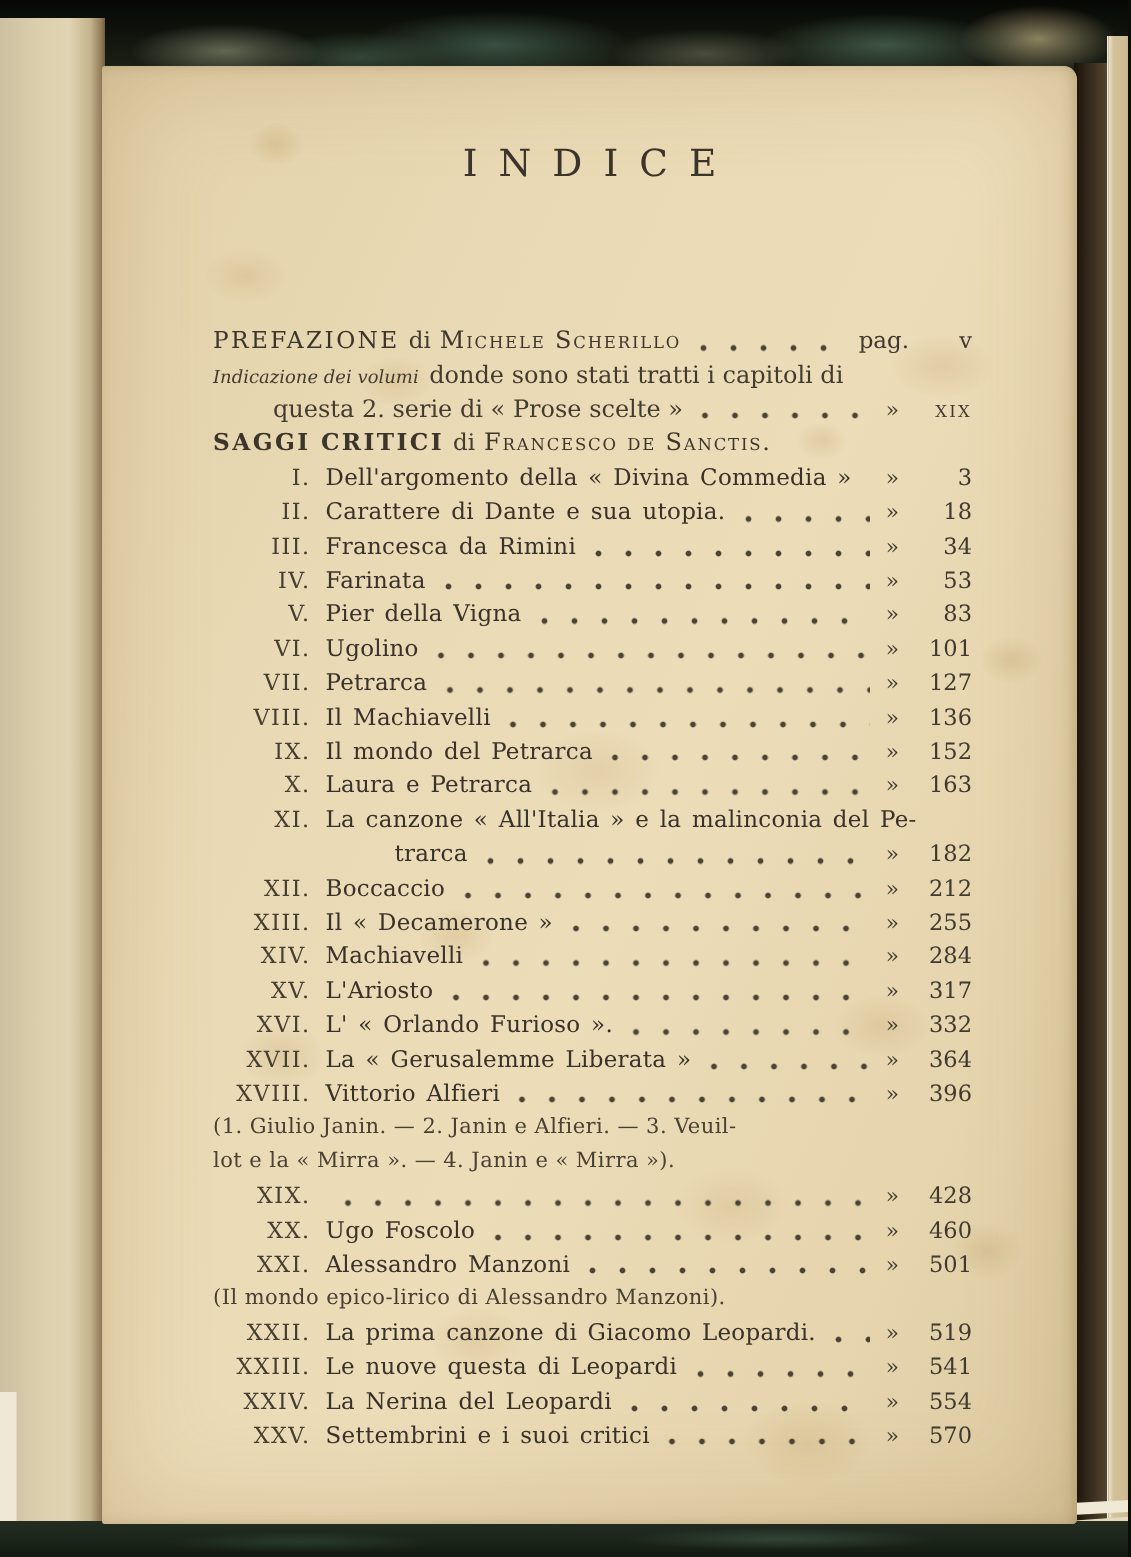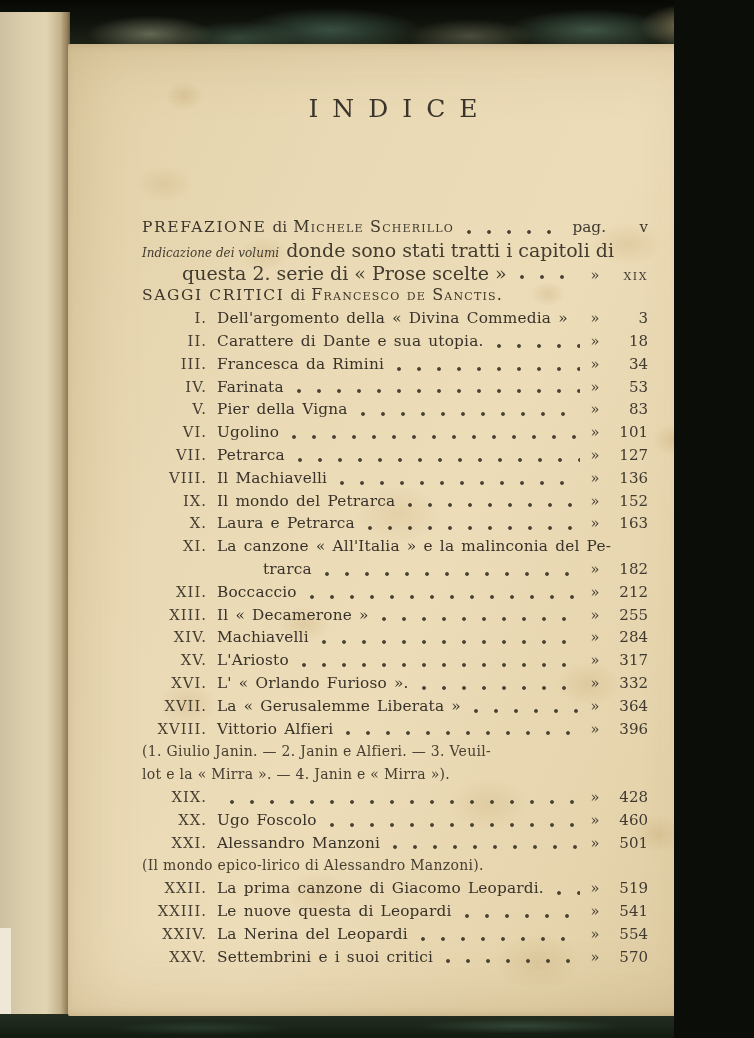--- a/index.html
+++ b/index.html
@@ -1,16 +1,16 @@
 <!DOCTYPE html>
 <html><head>
 <meta charset="utf-8">
 <style>
   html,body{margin:0;padding:0;background:#0b0d08;}
-  .scene{position:relative;width:674px;height:1038px;overflow:hidden;
+  .scene{position:relative;width:752px;height:1038px;overflow:hidden;
          font-family:"DejaVu Serif","Liberation Serif",serif;background:#171a12;}
 
   
   .band-top{position:absolute;left:0;top:0;width:754px;height:48px;
     background:
       radial-gradient(90px 26px at 150px 34px, rgba(160,165,135,.55), rgba(160,165,135,0) 70%),
       radial-gradient(120px 30px at 330px 30px, rgba(60,85,70,.9), rgba(60,85,70,0) 75%),
       radial-gradient(90px 24px at 470px 36px, rgba(150,150,120,.4), rgba(150,150,120,0) 70%),
       radial-gradient(110px 28px at 590px 30px, rgba(70,95,78,.85), rgba(70,95,78,0) 75%),
       radial-gradient(70px 30px at 692px 26px, rgba(190,175,130,.7), rgba(190,175,130,0) 75%),
@@ -68,23 +68,23 @@
   .leader{flex:1 1 auto;align-self:flex-end;height:6px;margin:0 4px 4px 12px;
     background-image:radial-gradient(circle at 3px 3px,#4a4234 1.45px,rgba(74,66,52,0) 2.3px);
     background-size:20px 6px;background-repeat:repeat-x;}
   .mark{flex:0 0 22px;text-align:center;font-size:14.5px;color:#433c31;}
   .pg{flex:0 0 42px;text-align:right;font-size:15px;color:#3f3930;}
   .note{height:22.8px;line-height:22.8px;text-align:left;font-size:14px;
         letter-spacing:.3px;color:#474033;white-space:nowrap;}
   .caps{font-size:15.5px;letter-spacing:1.6px;color:#3c352b;}
   .conn{font-size:15.3px;margin:0 6px;}
   .smallcaps{font-variant:small-caps;font-size:16px;letter-spacing:1.2px;color:#3e372c;}
-  .bold{font-weight:400;}
+  .bold{font-weight:700;}
   .ital{font-style:italic;margin-right:7px;font-size:12px;}
-  .plain{font-size:19px;}
+  .plain{font-size:16px;}
   .pagelbl{flex:0 0 auto;font-size:15.3px;margin-left:4px;color:#3f3930;}
   .indent2{padding-left:40px;}
   .wrap-indent{margin-left:46px;}
   .sc{font-variant:small-caps;letter-spacing:1.5px;}
 </style>
 </head>
 <body>
 
 <div class="scene">
   <div class="band-top"></div>

